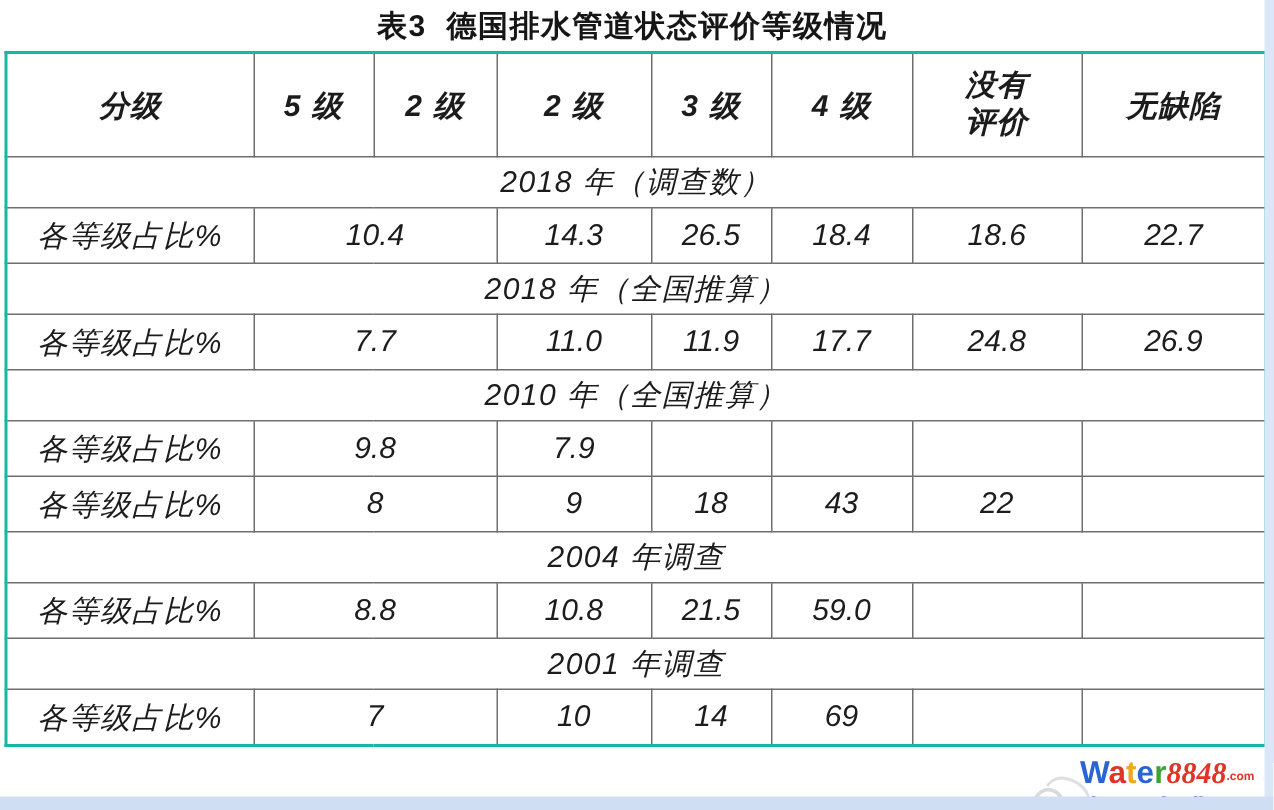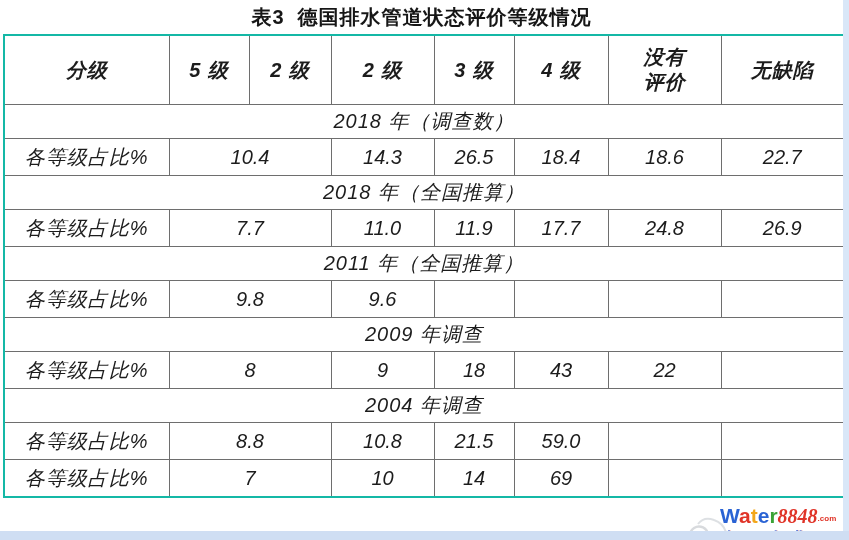--- a/index.html
+++ b/index.html
@@ -88,35 +88,32 @@
       <td class="lbl">各等级占比%</td>
       <td colspan="2">7.7</td>
       <td>11.0</td>
       <td>11.9</td>
       <td>17.7</td>
       <td>24.8</td>
       <td>26.9</td>
     </tr>
 
     <tr class="r-year">
-      <td colspan="8">2011 年（全国推算）</td>
+      <td colspan="8">2010 年（全国推算）</td>
     </tr>
     <tr class="r-data">
       <td class="lbl">各等级占比%</td>
       <td colspan="2">9.8</td>
-      <td>9.6</td>
+      <td>7.9</td>
       <td></td>
       <td></td>
       <td></td>
       <td></td>
     </tr>
 
-    <tr class="r-year">
-      <td colspan="8">2009 年调查</td>
-    </tr>
     <tr class="r-data">
       <td class="lbl">各等级占比%</td>
       <td colspan="2">8</td>
       <td>9</td>
       <td>18</td>
       <td>43</td>
       <td>22</td>
       <td></td>
     </tr>
 
@@ -126,20 +123,23 @@
     <tr class="r-data">
       <td class="lbl">各等级占比%</td>
       <td colspan="2">8.8</td>
       <td>10.8</td>
       <td>21.5</td>
       <td>59.0</td>
       <td></td>
       <td></td>
     </tr>
 
+    <tr class="r-year">
+      <td colspan="8">2001 年调查</td>
+    </tr>
     <tr class="r-data">
       <td class="lbl">各等级占比%</td>
       <td colspan="2">7</td>
       <td>10</td>
       <td>14</td>
       <td>69</td>
       <td></td>
       <td></td>
     </tr>
   </tbody>

